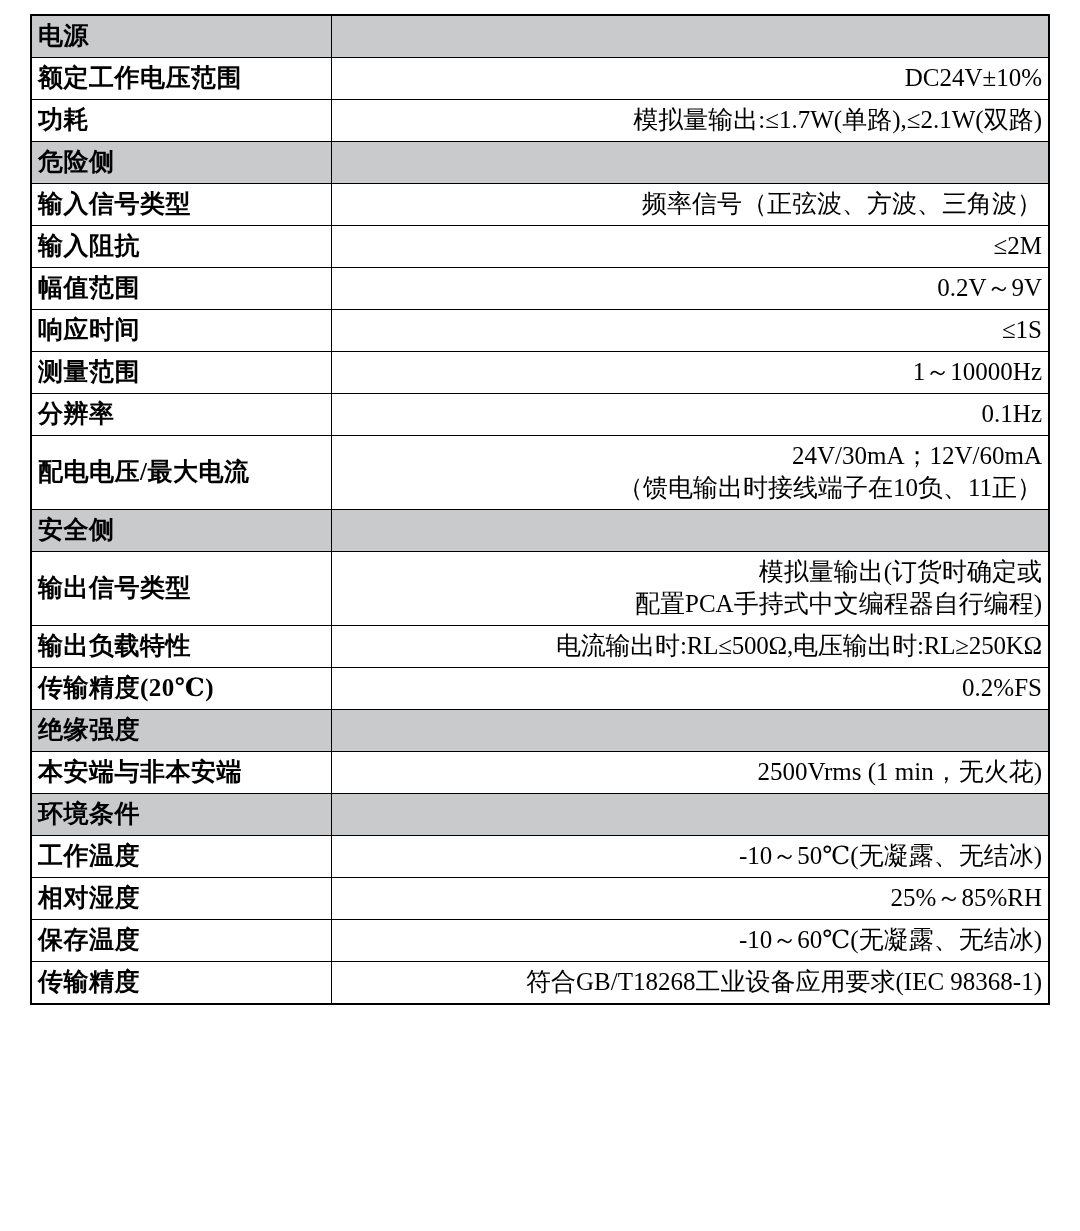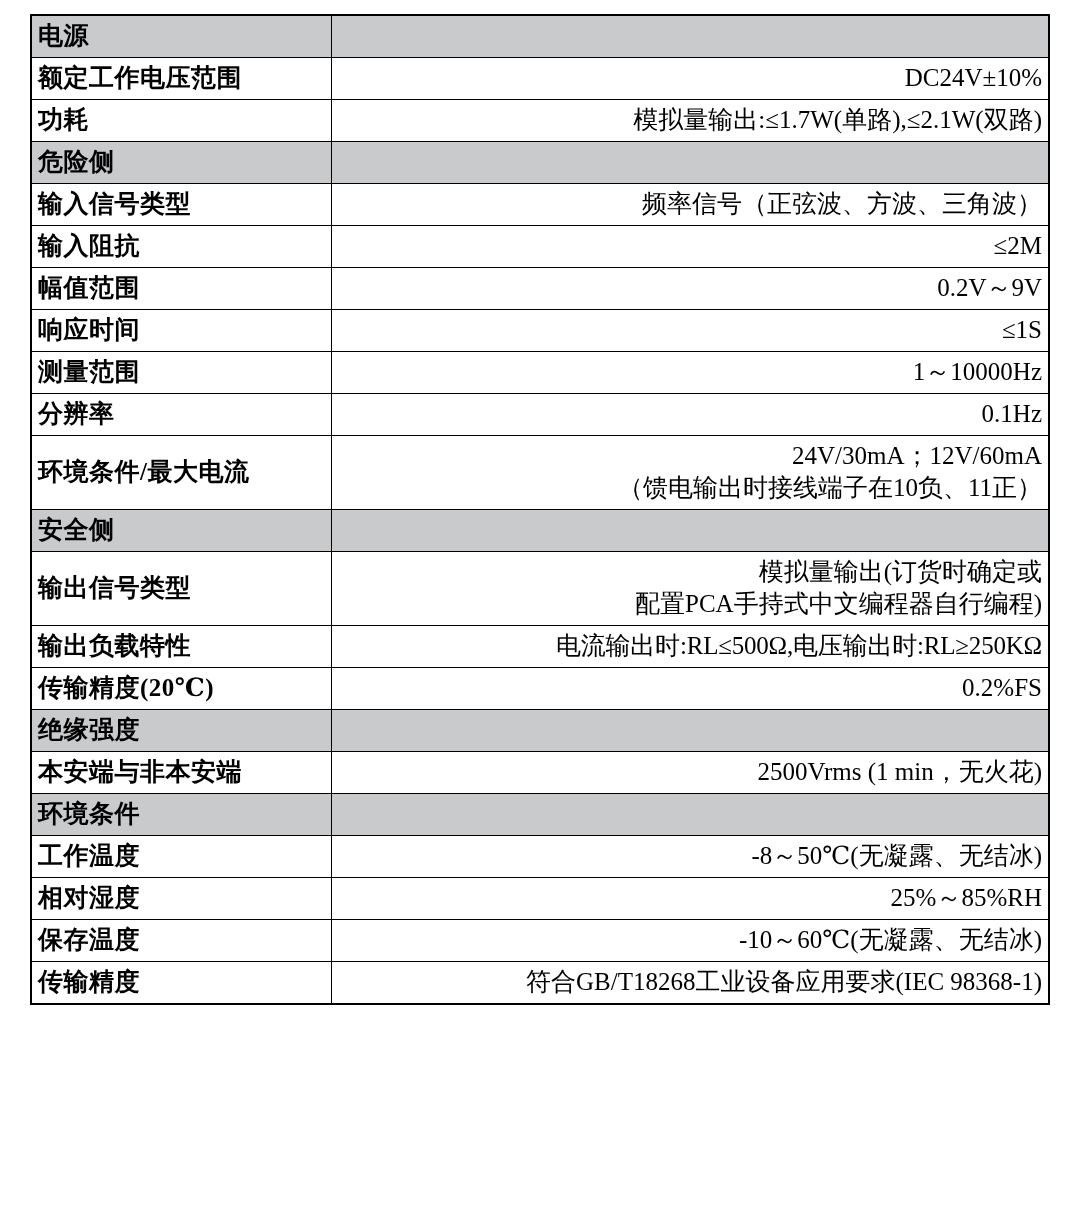--- a/index.html
+++ b/index.html
@@ -124,21 +124,21 @@
         <td class="label">测量范围</td>
         <td class="value">1～10000Hz</td>
       </tr>
 
       <tr>
         <td class="label">分辨率</td>
         <td class="value">0.1Hz</td>
       </tr>
 
       <tr class="row-tall">
-        <td class="label">环境条件/最大电流</td>
+        <td class="label">配电电压/最大电流</td>
         <td class="value">
           <span class="lineplain">24V/30mA；12V/60mA</span>
           <span class="line2">（馈电输出时接线端子在10负、11正）</span>
         </td>
       </tr>
 
       <tr class="section">
         <td class="label">安全侧</td>
         <td class="value"></td>
       </tr>
@@ -171,21 +171,21 @@
         <td class="value">2500Vrms (1 min，无火花)</td>
       </tr>
 
       <tr class="section">
         <td class="label">环境条件</td>
         <td class="value"></td>
       </tr>
 
       <tr>
         <td class="label">工作温度</td>
-        <td class="value">-8～50℃(无凝露、无结冰)</td>
+        <td class="value">-10～50℃(无凝露、无结冰)</td>
       </tr>
 
       <tr>
         <td class="label">相对湿度</td>
         <td class="value">25%～85%RH</td>
       </tr>
 
       <tr>
         <td class="label">保存温度</td>
         <td class="value">-10～60℃(无凝露、无结冰)</td>

